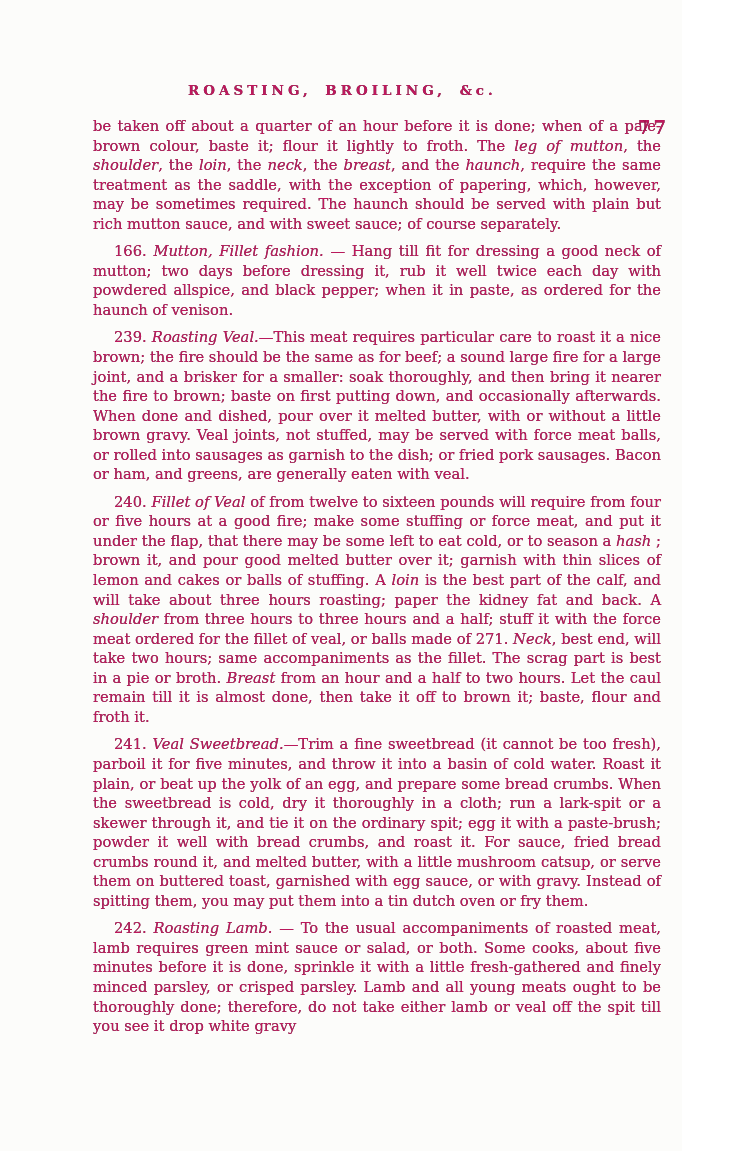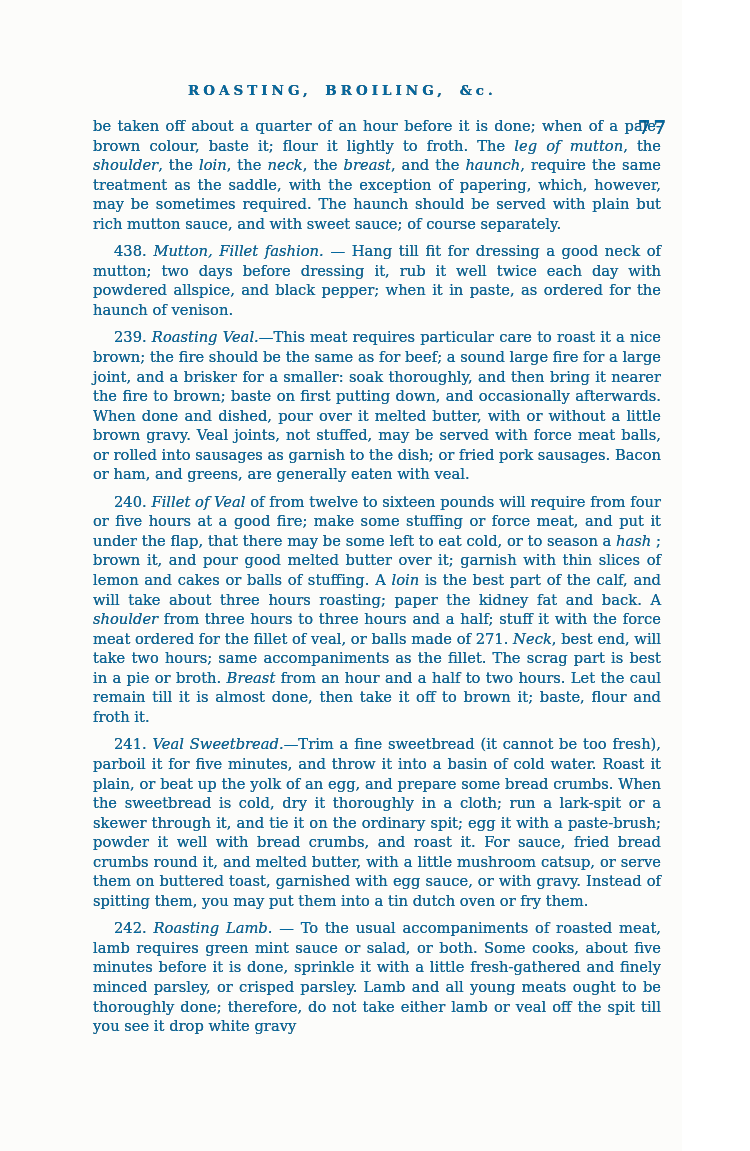--- a/index.html
+++ b/index.html
@@ -7,21 +7,21 @@
     padding: 0;
     background: #ffffff;
   }
   .scan-page {
     position: relative;
     width: 682px;
     height: 1151px;
     background: #fcfcfa;
     overflow: hidden;
     font-family: "DejaVu Serif", "Liberation Serif", serif;
-    color: #0369a1;
+    color: #be185d;
   }
   .running-head {
     position: absolute;
     top: 80px;
     left: 0;
     width: 750px;
     height: 24px;
   }
   .head-title {
     position: absolute;
@@ -80,21 +80,21 @@
 
 <div class="scan-page">
   <div class="running-head">
     <span class="head-title">ROASTING, BROILING, &amp;c.</span>
     <span class="folio">77</span>
   </div>
 
   <div class="page-body">
 
   <p class="para no-indent"><span>be taken off about a quarter of an hour before it is done; when of a pale-brown colour, baste it; flour it lightly to froth.  The </span><i>leg of mutton</i><span>, the </span><i>shoulder</i><span>, the </span><i>loin</i><span>, the </span><i>neck</i><span>, the </span><i>breast</i><span>, and the </span><i>haunch</i><span>, require the same treatment as the saddle, with the exception of papering, which, however, may be sometimes required.  The haunch should be served with plain but rich mutton sauce, and with sweet sauce; of course separately.</span></p>
-      <p class="para"><span>438. </span><i>Mutton, Fillet fashion.</i><span> — Hang till fit for dressing a good neck of mutton; two days before dressing it, rub it well twice each day with powdered allspice, and black pepper; when it in paste, as ordered for the haunch of venison.</span></p>
+      <p class="para"><span>166. </span><i>Mutton, Fillet fashion.</i><span> — Hang till fit for dressing a good neck of mutton; two days before dressing it, rub it well twice each day with powdered allspice, and black pepper; when it in paste, as ordered for the haunch of venison.</span></p>
       <p class="para"><span>239. </span><i>Roasting Veal.</i><span>—This meat requires particular care to roast it a nice brown; the fire should be the same as for beef; a sound large fire for a large joint, and a brisker for a smaller: soak thoroughly, and then bring it nearer the fire to brown; baste on first putting down, and occasionally afterwards.  When done and dished, pour over it melted butter, with or without a little brown gravy. Veal joints, not stuffed, may be served with force meat balls, or rolled into sausages as garnish to the dish; or fried pork sausages.  Bacon or ham, and greens, are generally eaten with veal.</span></p>
       <p class="para"><span>240. </span><i>Fillet of Veal</i><span> of from twelve to sixteen pounds will require from four or five hours at a good fire; make some stuffing or force meat, and put it under the flap, that there may be some left to eat cold, or to season a </span><i>hash</i><span> ; brown it, and pour good melted butter over it; garnish with thin slices of lemon and cakes or balls of stuffing. A </span><i>loin</i><span> is the best part of the calf, and will take about three hours roasting; paper the kidney fat and back.  A </span><i>shoulder</i><span> from three hours to three hours and a half; stuff it with the force meat ordered for the fillet of veal, or balls made of 271.  </span><i>Neck</i><span>, best end, will take two hours; same accompaniments as the fillet.  The scrag part is best in a pie or broth.  </span><i>Breast</i><span> from an hour and a half to two hours. Let the caul remain till it is almost done, then take it off to brown it; baste, flour and froth it.</span></p>
       <p class="para"><span>241. </span><i>Veal Sweetbread.</i><span>—Trim a fine sweetbread (it cannot be too fresh), parboil it for five minutes, and throw it into a basin of cold water.  Roast it plain, or beat up the yolk of an egg, and prepare some bread crumbs.  When the sweetbread is cold, dry it thoroughly in a cloth; run a lark-spit or a skewer through it, and tie it on the ordinary spit; egg it with a paste-brush; powder it well with bread crumbs, and roast it.  For sauce, fried bread crumbs round it, and melted butter, with a little mushroom catsup, or serve them on buttered toast, garnished with egg sauce, or with gravy.  Instead of spitting them, you may put them into a tin dutch oven or fry them.</span></p>
       <p class="para"><span>242. </span><i>Roasting Lamb.</i><span> — To the usual accompaniments of roasted meat, lamb requires green mint sauce or salad, or both.  Some cooks, about five minutes before it is done, sprinkle it with a little fresh-gathered and finely minced parsley, or crisped parsley.  Lamb and all young meats ought to be thoroughly done; therefore, do not take either lamb or veal off the spit till you see it drop white gravy</span></p>
     </div>
 
   <div class="speckle"></div>
 </div>
 
 </body></html>

